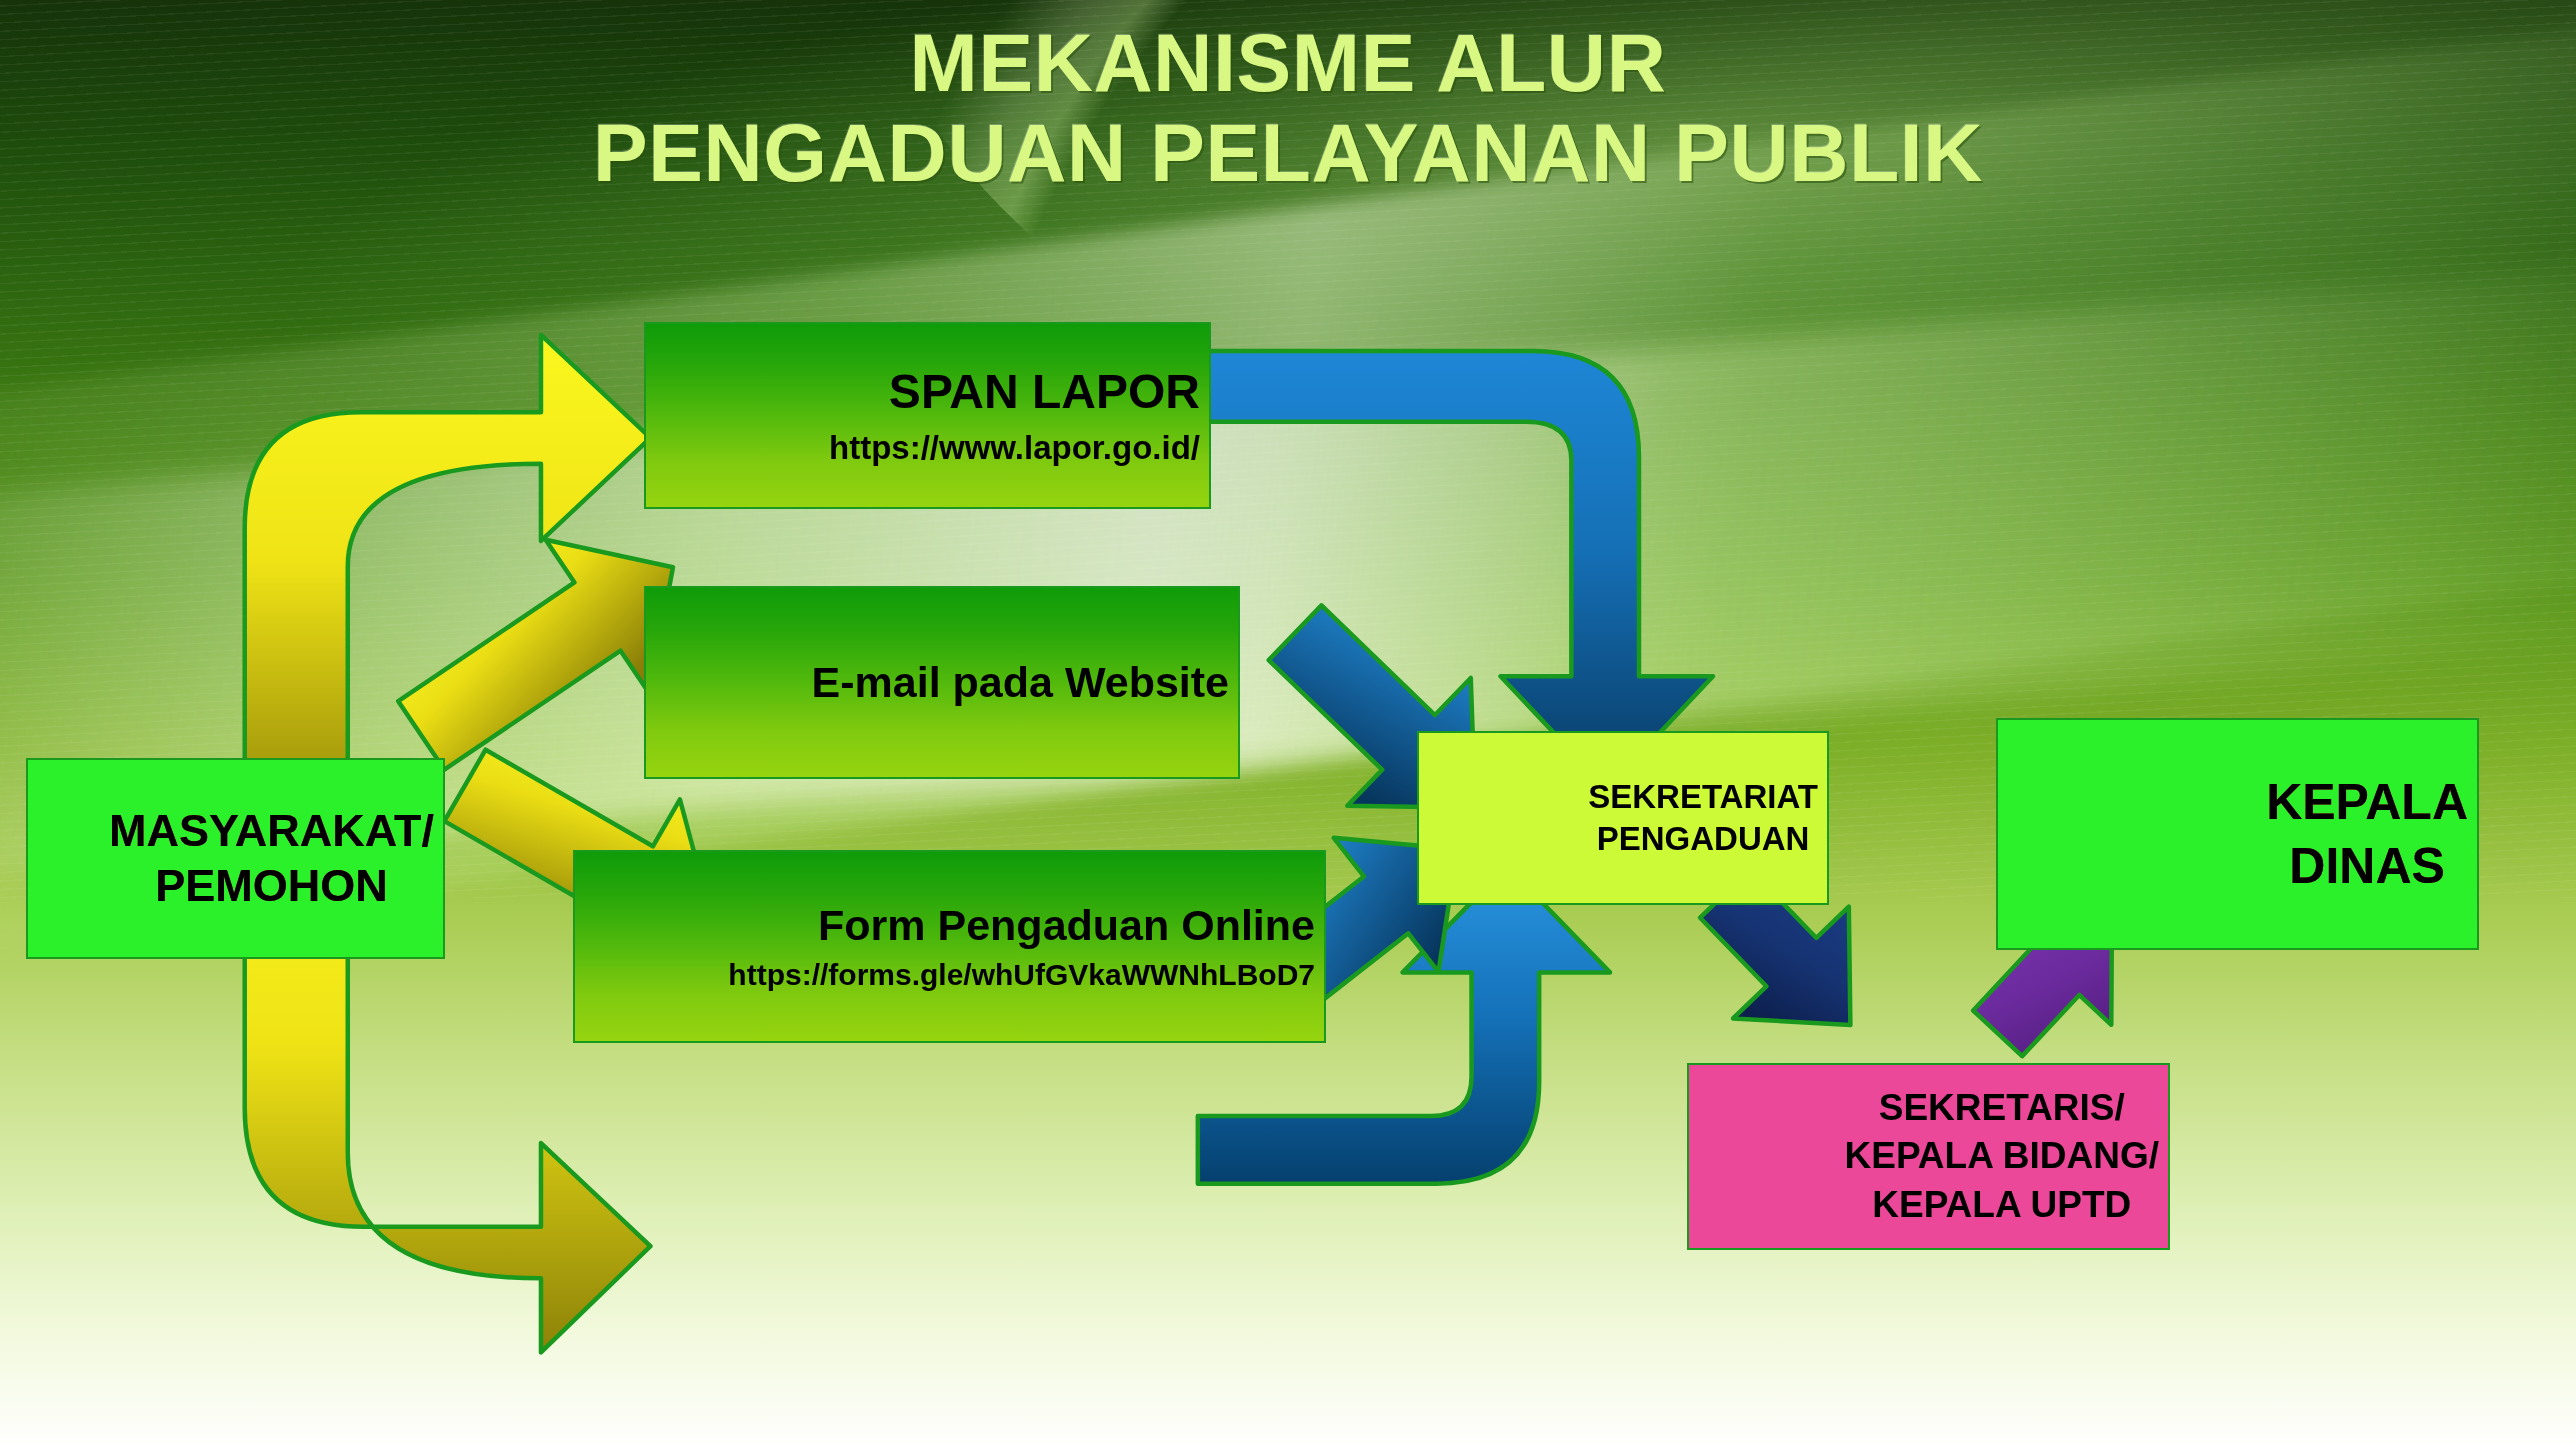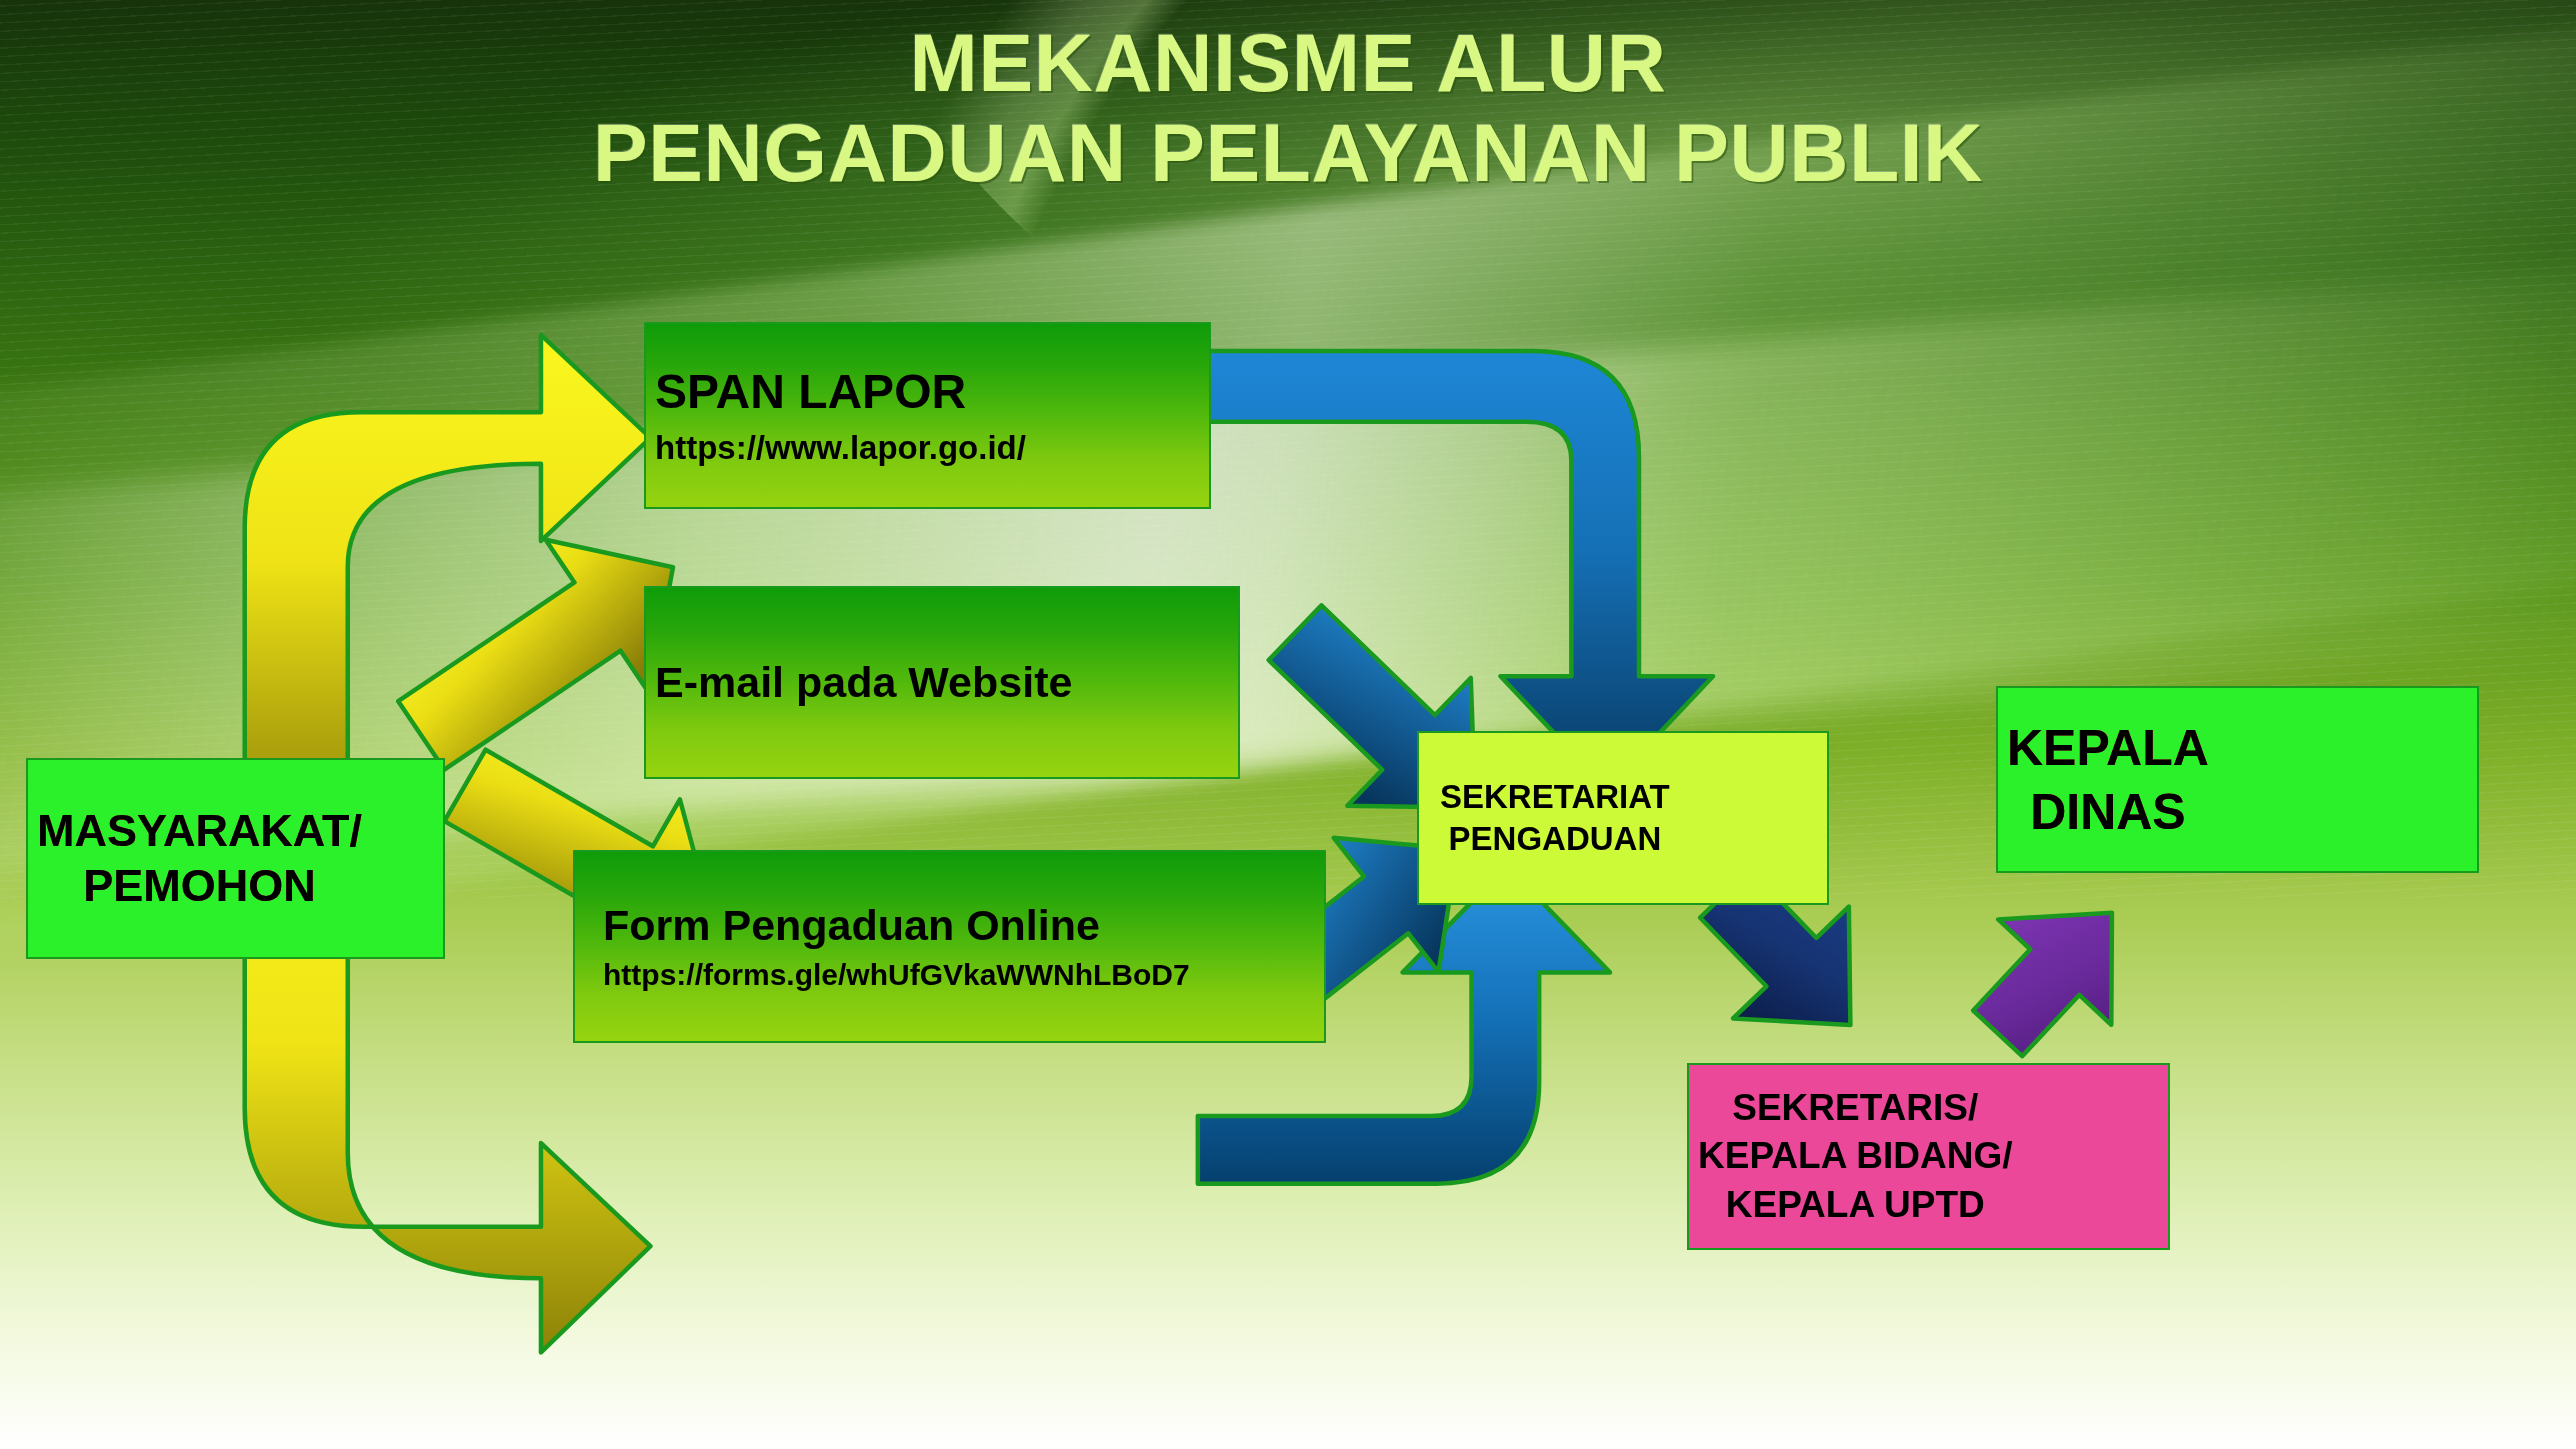--- a/index.html
+++ b/index.html
@@ -70,21 +70,21 @@
     white-space:pre-line;
     pointer-events:none;
   }
 
   
   .node{
     position:absolute;
     box-sizing:border-box;
     border:2.6px solid #19991e;
     display:flex;flex-direction:column;
-    align-items:flex-start;justify-content:center;
+    align-items:flex-end;justify-content:center;
     text-align:center;
     z-index:40;
     padding:3.9px 9px;
   }
   .node .l1{font-weight:bold;color:#000;}
   .node .l2{font-weight:bold;color:#000;}
 
   
   .chan{
     background:linear-gradient(to bottom,#0f9c09 0%,#27a60a 22%,#4fb80c 48%,#7ec90f 74%,#96d40f 100%);
@@ -120,21 +120,21 @@
 
   #box-surat{left:638px;  top:1124px; width:567px;  height:193px;}
   #box-surat .l1{font-size:43px;}
 
   #box-sekretariat{left:1417px; top:731px; width:412px; height:174px;}
   #box-sekretariat .l1{font-size:33px;line-height:1.26;margin-left:12px;}
 
   #box-sekretaris{left:1687px; top:1063px; width:483px; height:187px;}
   #box-sekretaris .l1{font-size:37px;line-height:1.30;}
 
-  #box-kepala{left:1996px; top:686px; width:483px; height:187px;}
+  #box-kepala{left:1996px; top:718px; width:483px; height:232px;}
   #box-kepala .l1{font-size:50px;line-height:1.28;}
 
   
   #arrows{position:absolute;left:0;top:0;width:2576px;height:1449px;z-index:20;}
 </style>
 </head>
 <body>
 
 <div id="stage">
 

